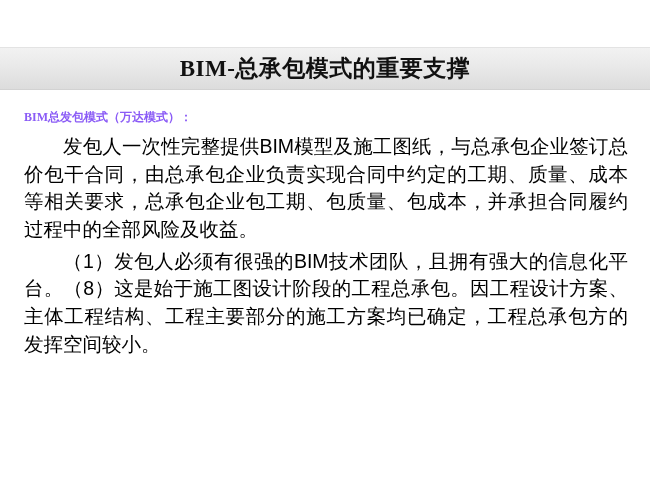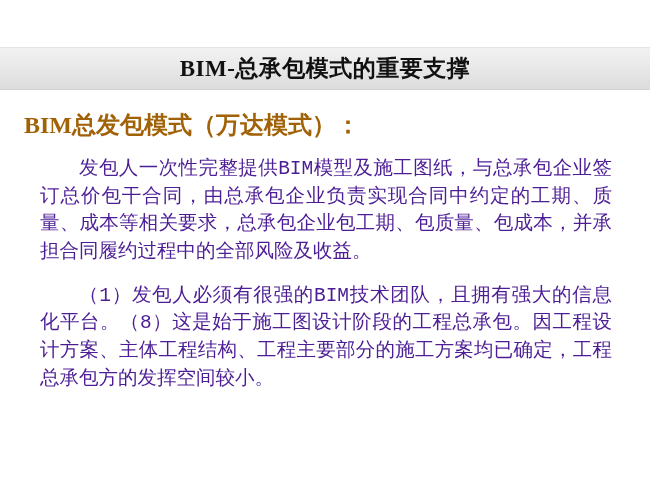--- a/index.html
+++ b/index.html
@@ -44,32 +44,32 @@
   .body-area {
     position: absolute;
     left: 0;
     top: 110px;
     width: 650px;
     padding: 0 22px 0 24px;
     box-sizing: border-box;
   }
   .heading-blue {
     font-family: "Liberation Serif", serif;
-    font-size: 24px;
+    font-size: 12px;
     font-weight: bold;
-    color: #a16207;
+    color: #8b5cf6;
     margin: 0 0 8px 0;
     line-height: 1.25;
   }
   .para {
-    font-family: Liberation Mono, monospace;
+    font-family: Liberation Sans, sans-serif;
     font-size: 19.5px;
-    color: #4c1d95;
+    color: #000000;
     line-height: 1.42;
-    margin: 16px;
+    margin: 0;
     text-align: justify;
     text-indent: 2em;
   }
   .sub-heading {
     font-family: "Liberation Serif", serif;
     font-size: 18px;
     font-weight: bold;
     color: #2b2f8f;
     margin: 10px 0 2px 0;
     text-indent: 1.6em;

